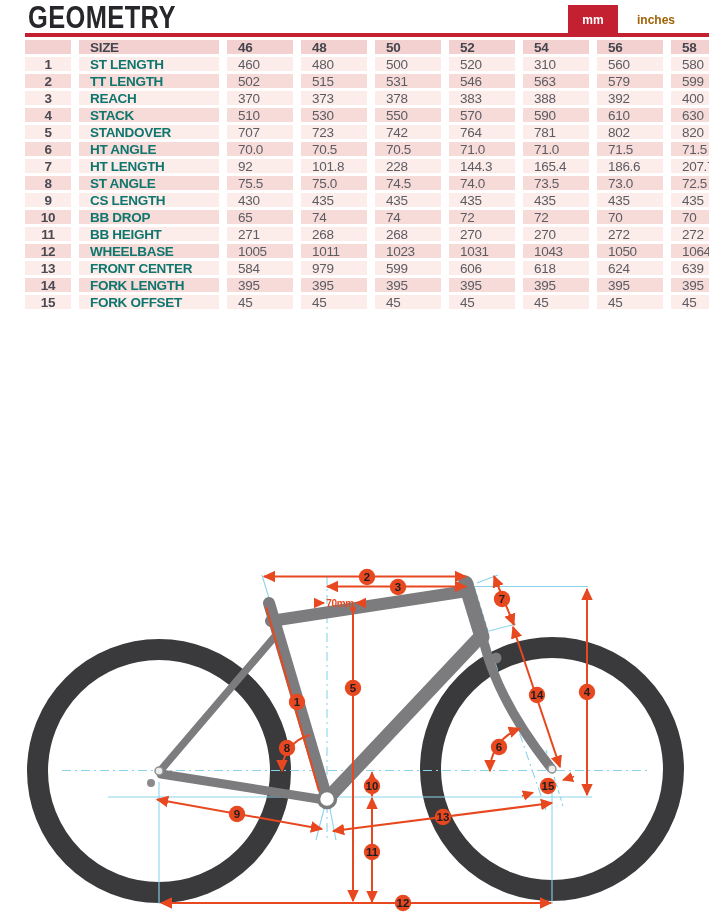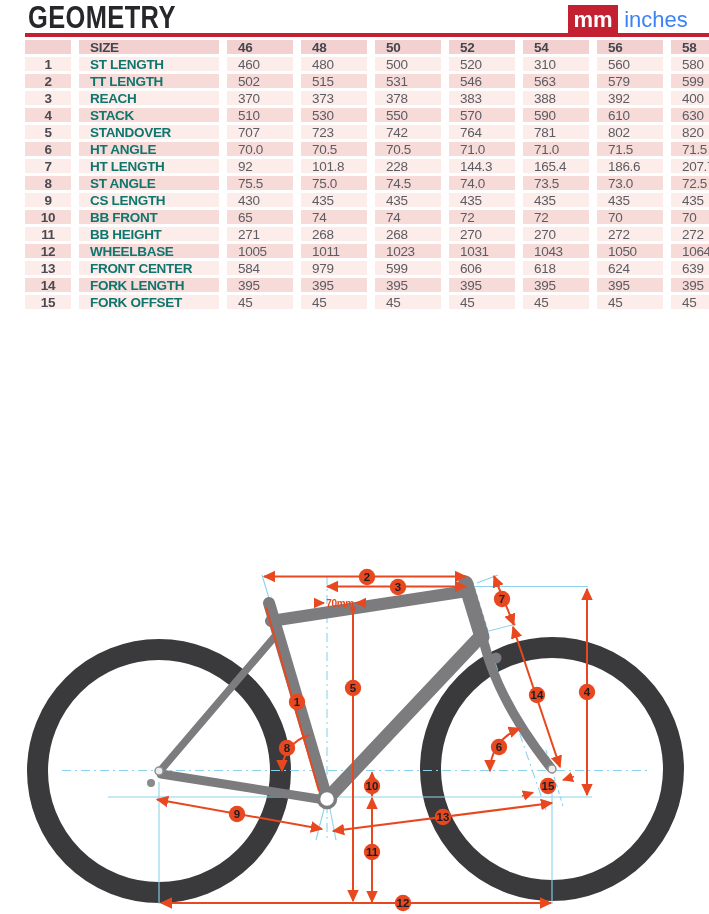--- a/index.html
+++ b/index.html
@@ -4,24 +4,24 @@
 <style>
   html,body{margin:0;padding:0;background:#ffffff;}
   body{width:709px;height:914px;position:relative;overflow:hidden;
        font-family:"Liberation Sans",sans-serif;-webkit-font-smoothing:antialiased;}
 
   
   .page-title{position:absolute;left:28px;top:0px;margin:0;font-size:31px;font-weight:700;
               color:#26262b;letter-spacing:.5px;transform:scaleX(.82);transform-origin:left top;}
   .red-bar{position:absolute;left:25px;top:33px;width:684px;height:4px;background:#c32032;}
   .unit-btn{position:absolute;top:5px;height:29px;border:none;cursor:pointer;
-            font-family:"Liberation Sans",sans-serif;font-size:22px;font-weight:700;
+            font-family:"Liberation Sans",sans-serif;font-size:12px;font-weight:700;
             display:flex;align-items:center;justify-content:center;background:transparent;padding:0;}
   .unit-mm{left:568px;width:50px;background:#c32032;color:#ffffff;}
-  .unit-in{left:620px;width:72px;color:#3b82f6;font-weight:400;}
+  .unit-in{left:620px;width:72px;color:#a16207;font-weight:700;}
 
   
   .geo-table{position:absolute;left:25px;top:40px;display:flex;flex-direction:column;gap:3px;}
   .g-row{display:grid;grid-template-columns:46px 140px repeat(7,66px);gap:8px;height:14px;}
   .cell{display:flex;align-items:center;padding-left:11px;font-size:13.5px;letter-spacing:-.3px;
         color:#5c5c63;background:#fcecea;white-space:nowrap;overflow:hidden;}
   .cell.num{justify-content:center;padding-left:0;color:#4a4a52;font-weight:700;}
   .cell.label{color:#0f766e;font-weight:700;}
   .g-row.dark .cell{background:#f6dbd9;}
   .g-row.head .cell{background:#f3d1d1;color:#45454d;font-weight:700;}
@@ -153,21 +153,21 @@
       <div class="cell val">430</div>
       <div class="cell val">435</div>
       <div class="cell val">435</div>
       <div class="cell val">435</div>
       <div class="cell val">435</div>
       <div class="cell val">435</div>
       <div class="cell val">435</div>
     </div>
     <div class="g-row dark">
       <div class="cell num">10</div>
-      <div class="cell label">BB FRONT</div>
+      <div class="cell label">BB DROP</div>
       <div class="cell val">65</div>
       <div class="cell val">74</div>
       <div class="cell val">74</div>
       <div class="cell val">72</div>
       <div class="cell val">72</div>
       <div class="cell val">70</div>
       <div class="cell val">70</div>
     </div>
     <div class="g-row light">
       <div class="cell num">11</div>

